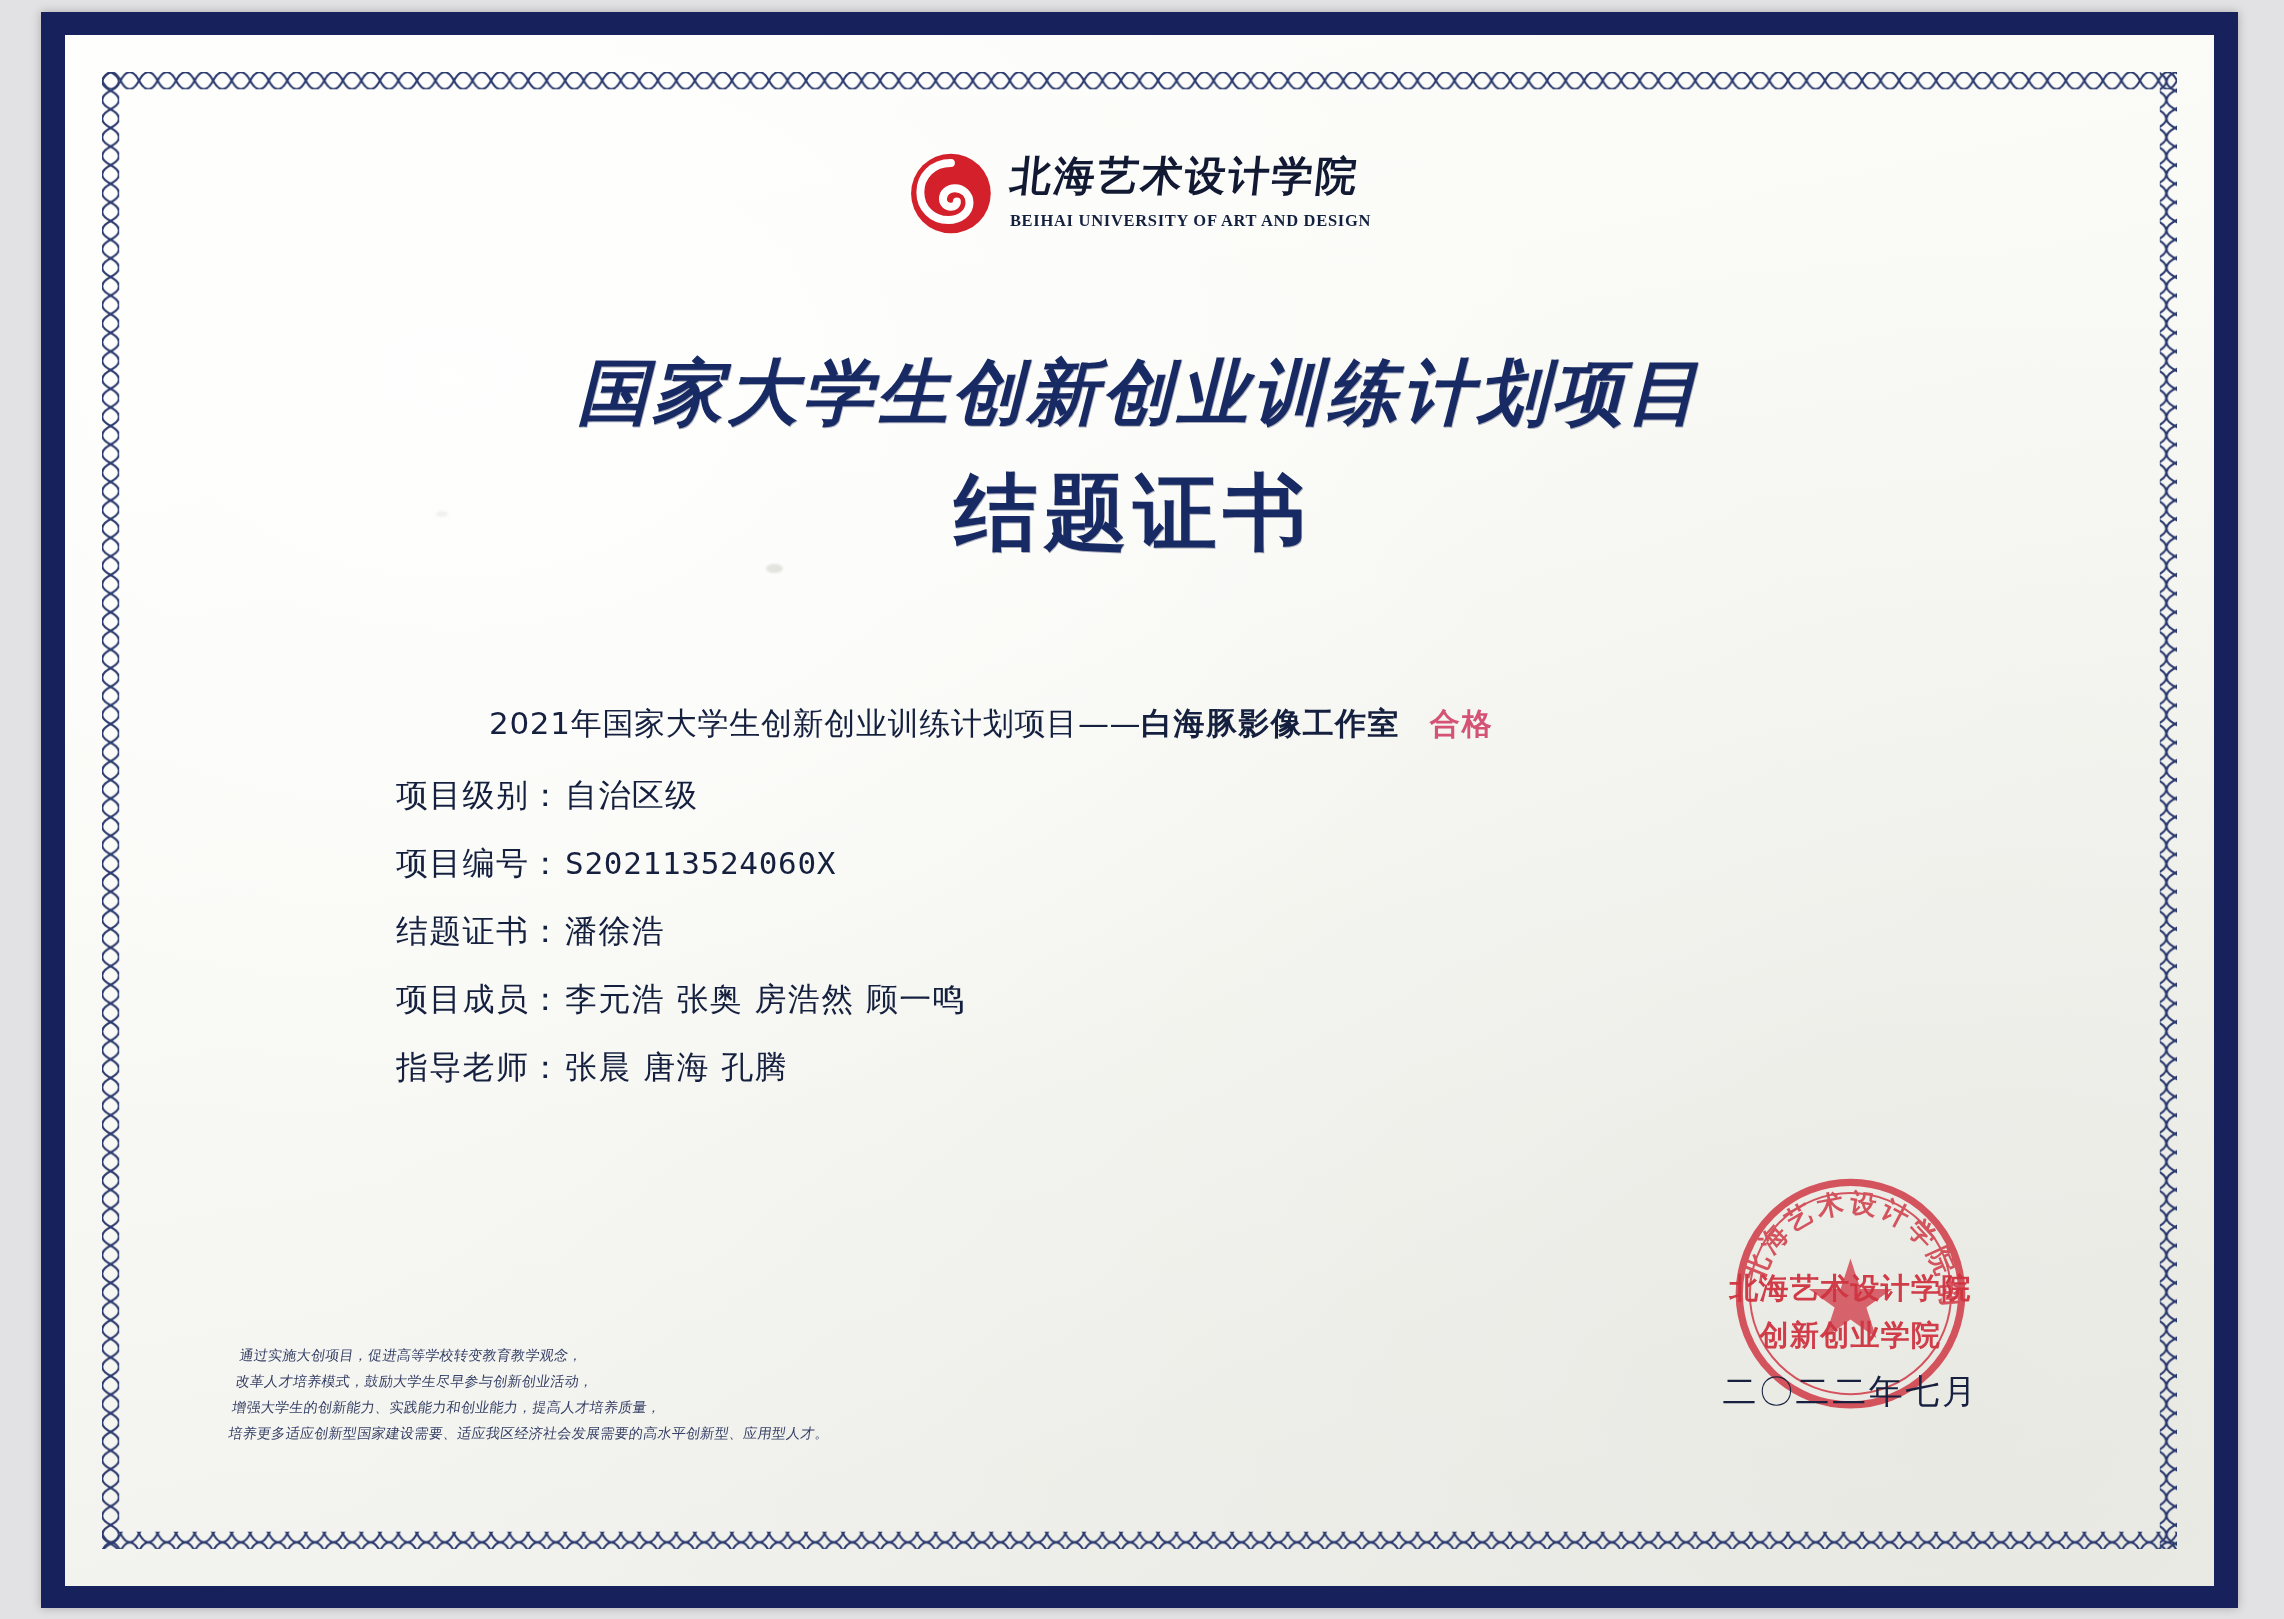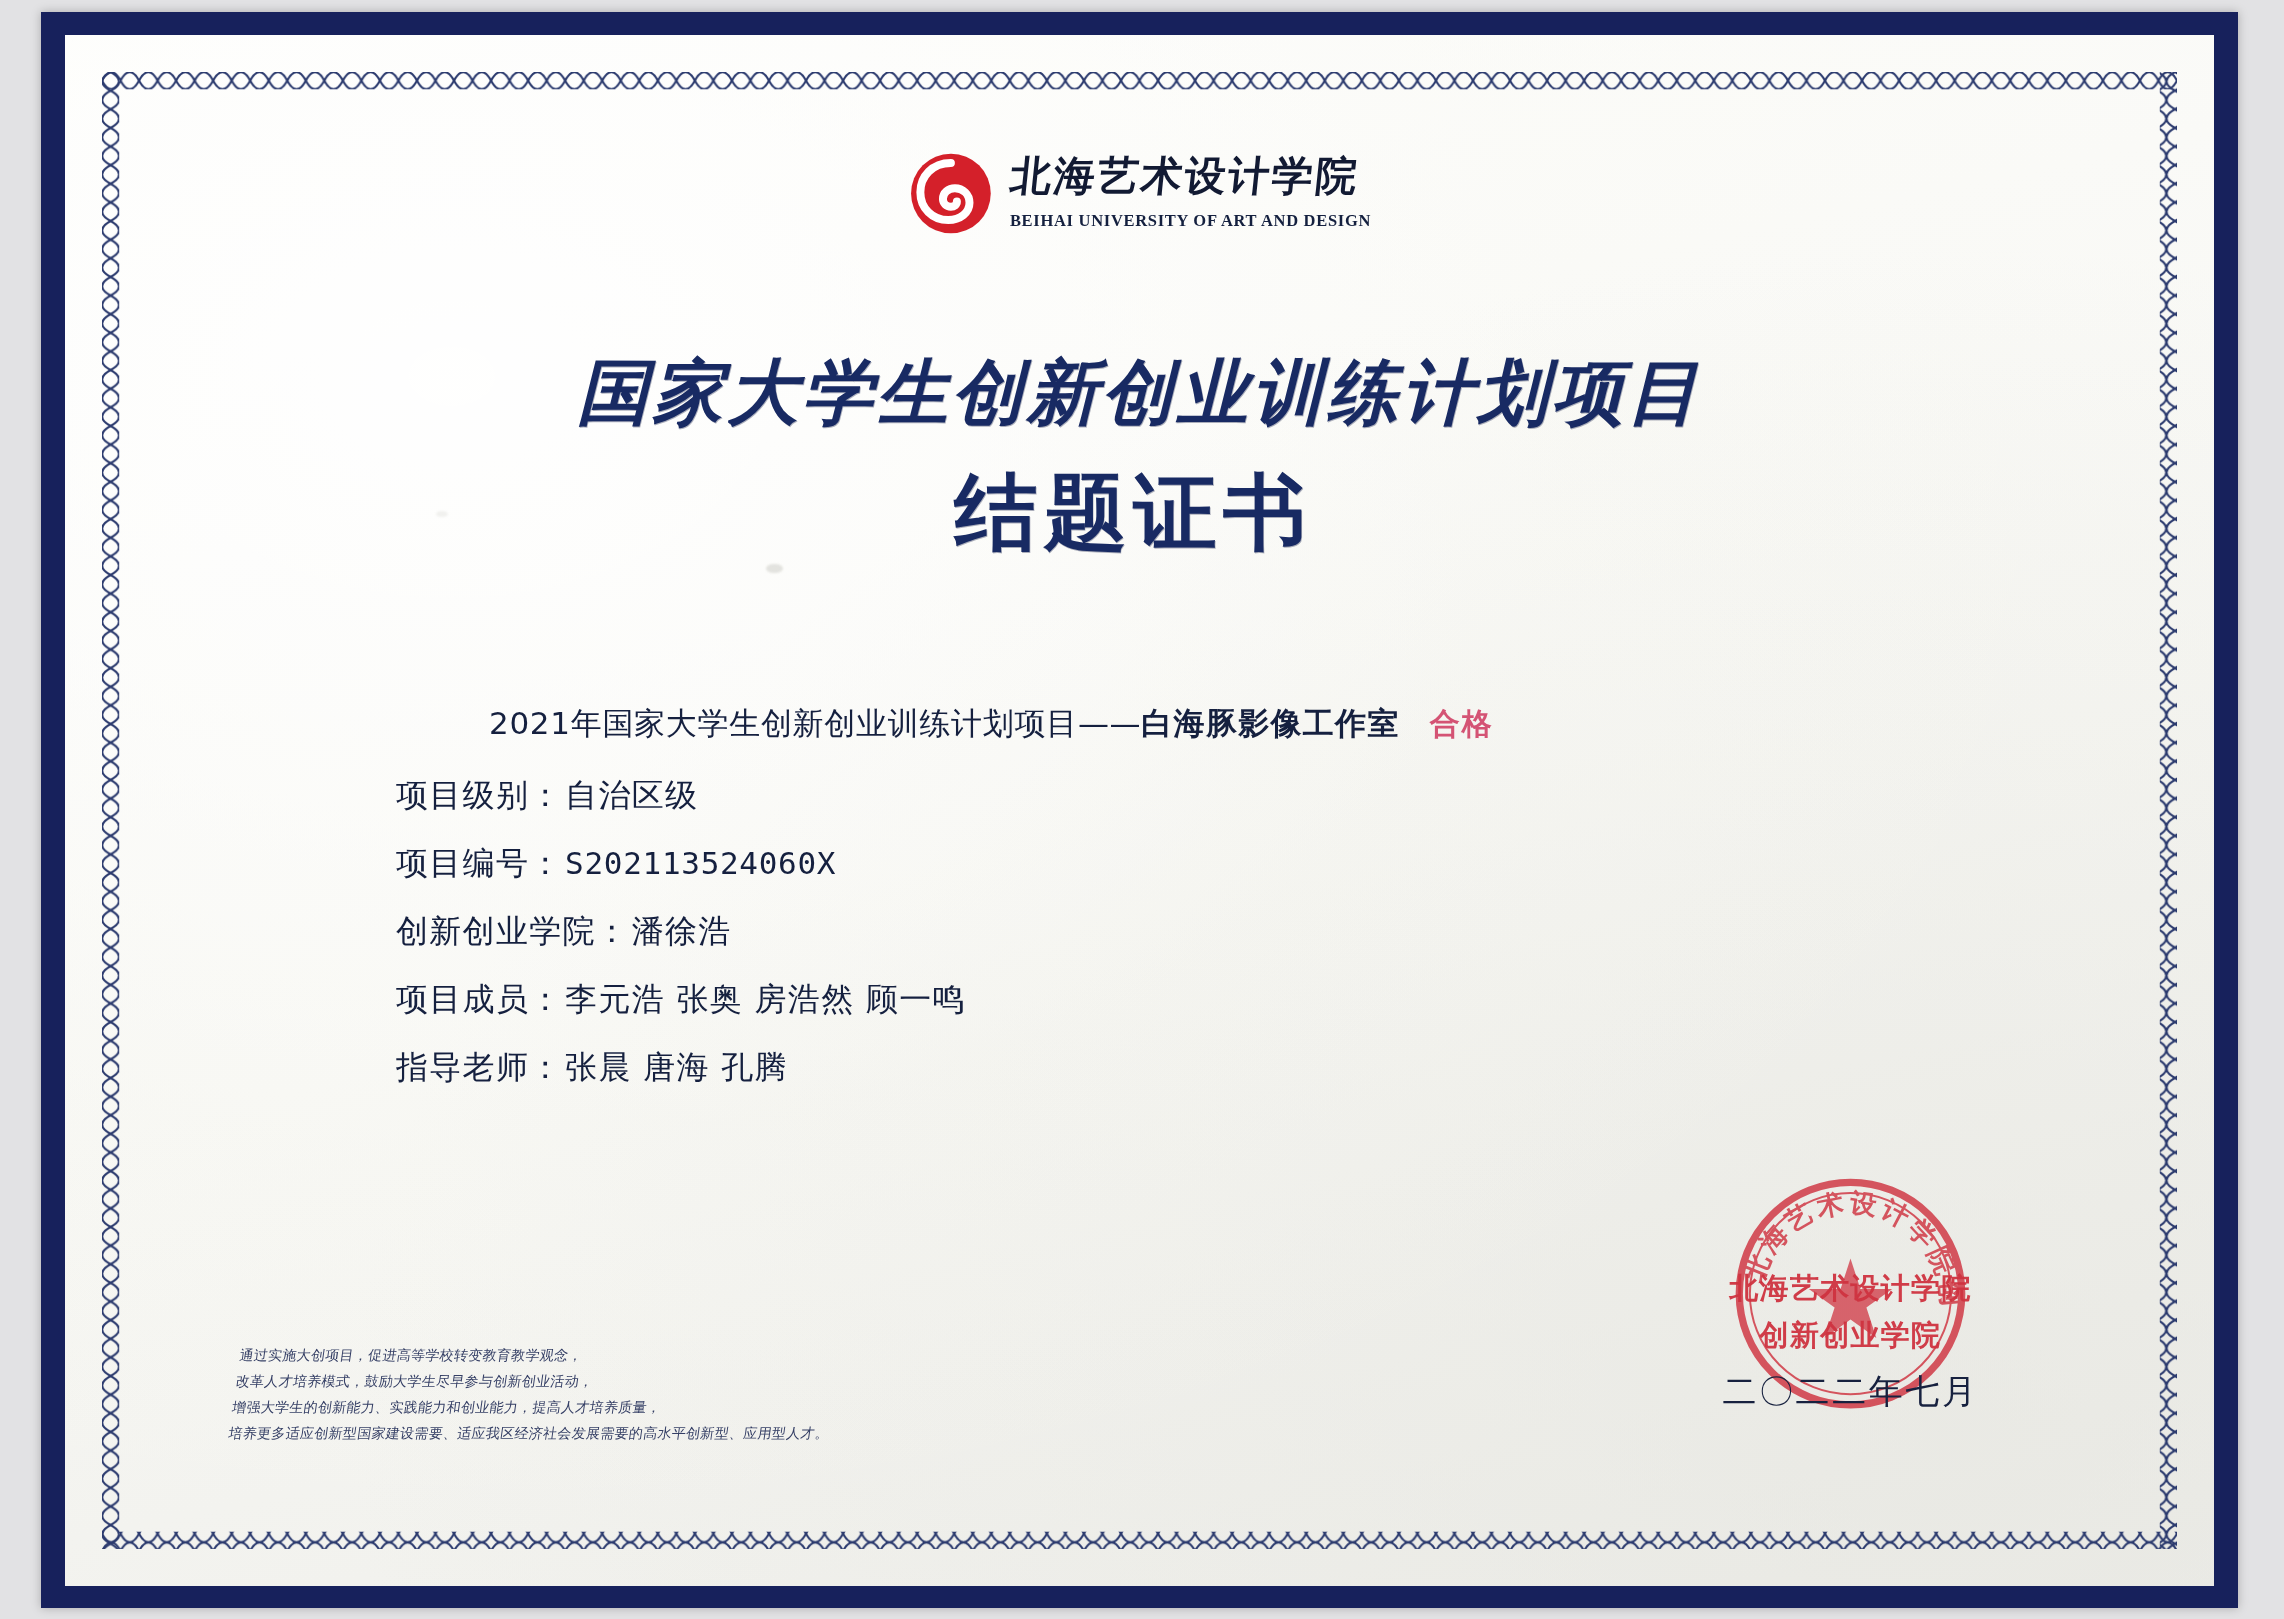--- a/index.html
+++ b/index.html
@@ -300,21 +300,21 @@
           <div class="field-list">
             <div class="field-row">
               <span class="field-label">项目级别：</span>
               <span class="field-value">自治区级</span>
             </div>
             <div class="field-row">
               <span class="field-label">项目编号：</span>
               <span class="field-value mono">S202113524060X</span>
             </div>
             <div class="field-row">
-              <span class="field-label">创新创业学院：</span>
+              <span class="field-label">结题证书：</span>
               <span class="field-value">潘徐浩</span>
             </div>
             <div class="field-row">
               <span class="field-label">项目成员：</span>
               <span class="field-value">李元浩 张奥 房浩然 顾一鸣</span>
             </div>
             <div class="field-row">
               <span class="field-label">指导老师：</span>
               <span class="field-value">张晨 唐海 孔腾</span>
             </div>

